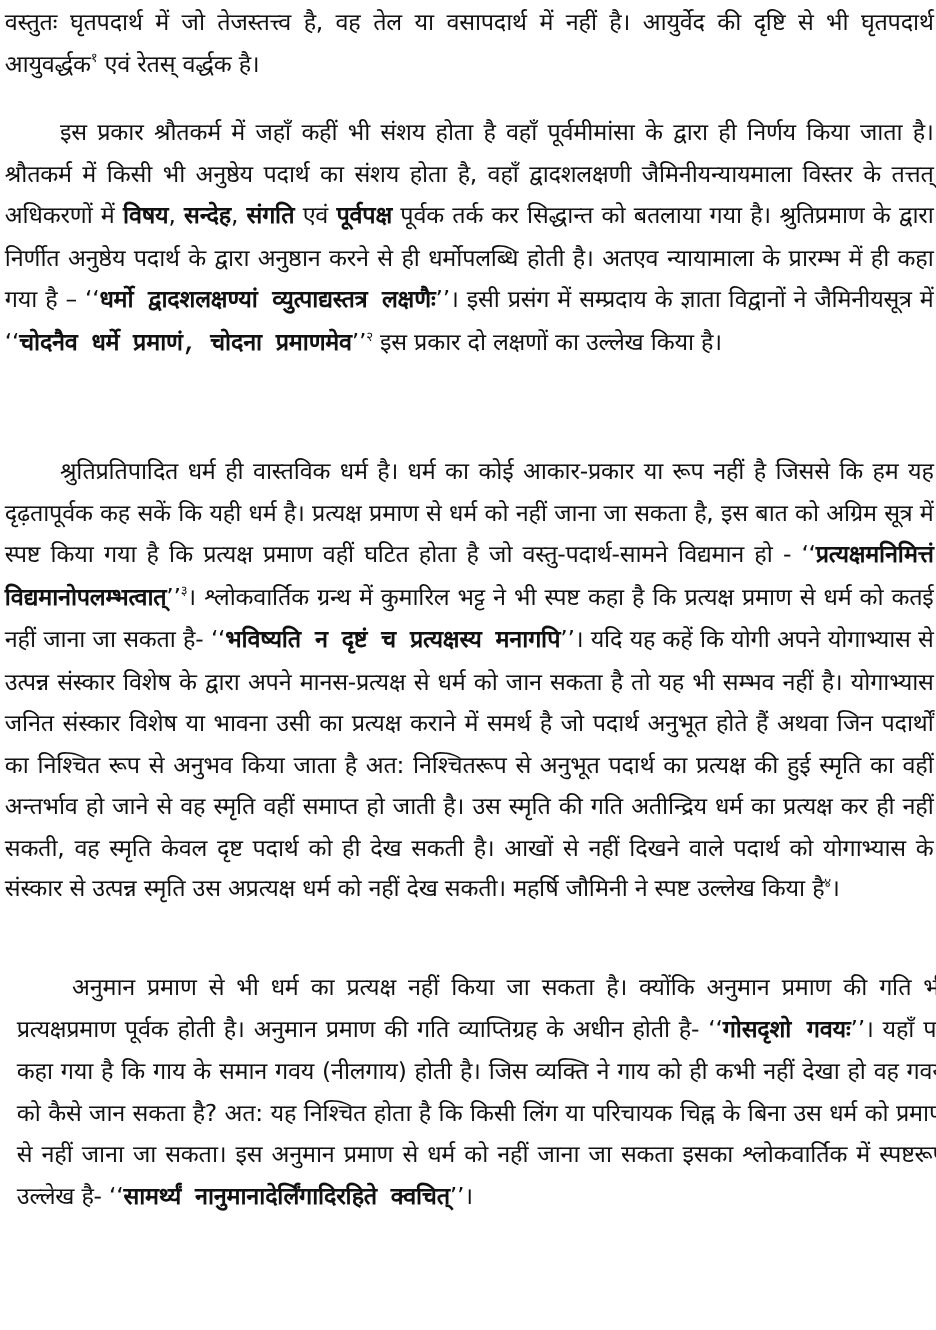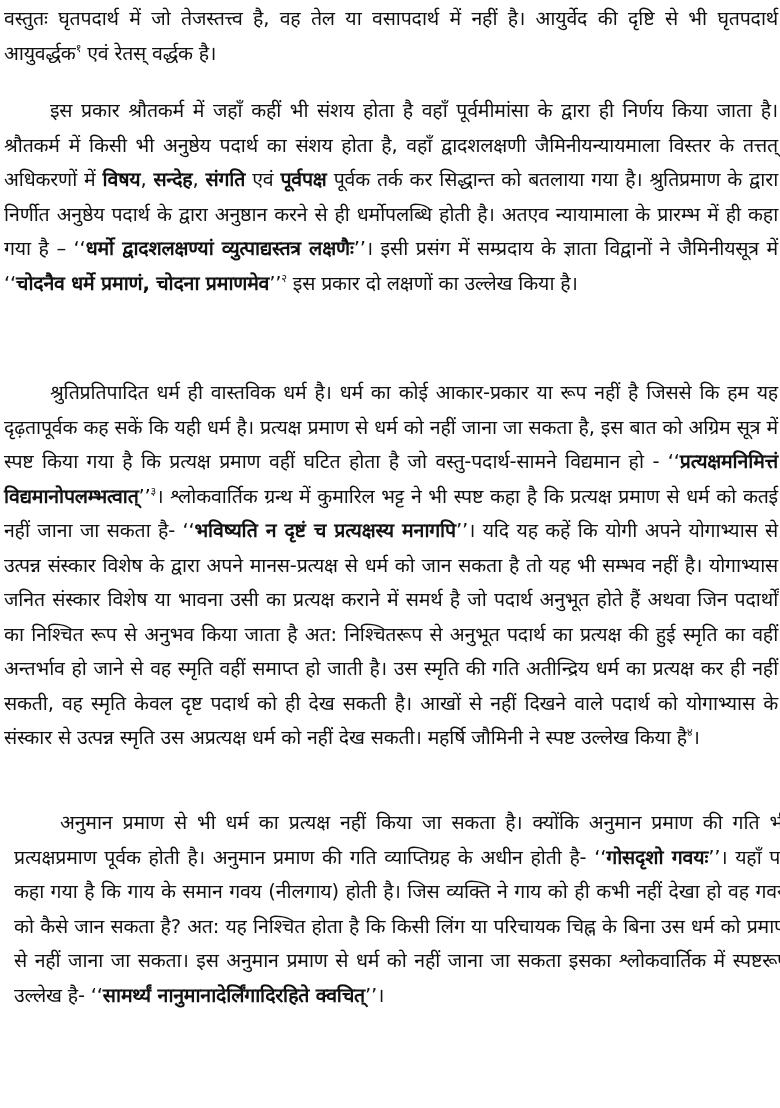--- a/index.html
+++ b/index.html
@@ -36,20 +36,21 @@
   .para.indent {
     text-indent: 46px;
   }
   .p1 { position: absolute; top: 2px; left: 0; width: 774px; }
   .p2 { position: absolute; top: 94px; left: 0; width: 774px; }
   .p3 { position: absolute; top: 376px; left: 0; width: 774px; }
   .p4 { position: absolute; top: 806px; left: 10px; width: 774px; }
   .p5 { position: absolute; top: 1046px; left: 0; width: 774px; }
   b, .bold {
     font-weight: bold;
+    font-family: Liberation Mono, monospace;
   }
   sup {
     font-size: 11px;
     line-height: 0;
     vertical-align: 8px;
   }
 </style>
 </head>
 <body>
 

